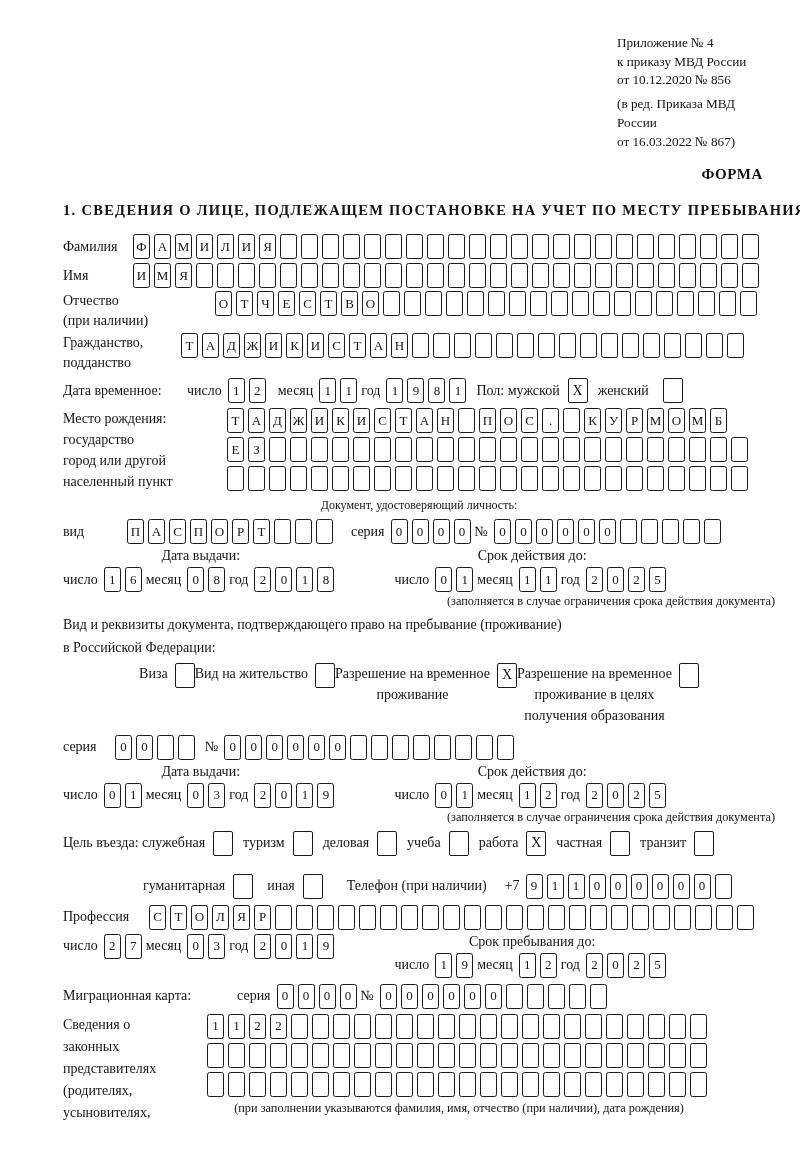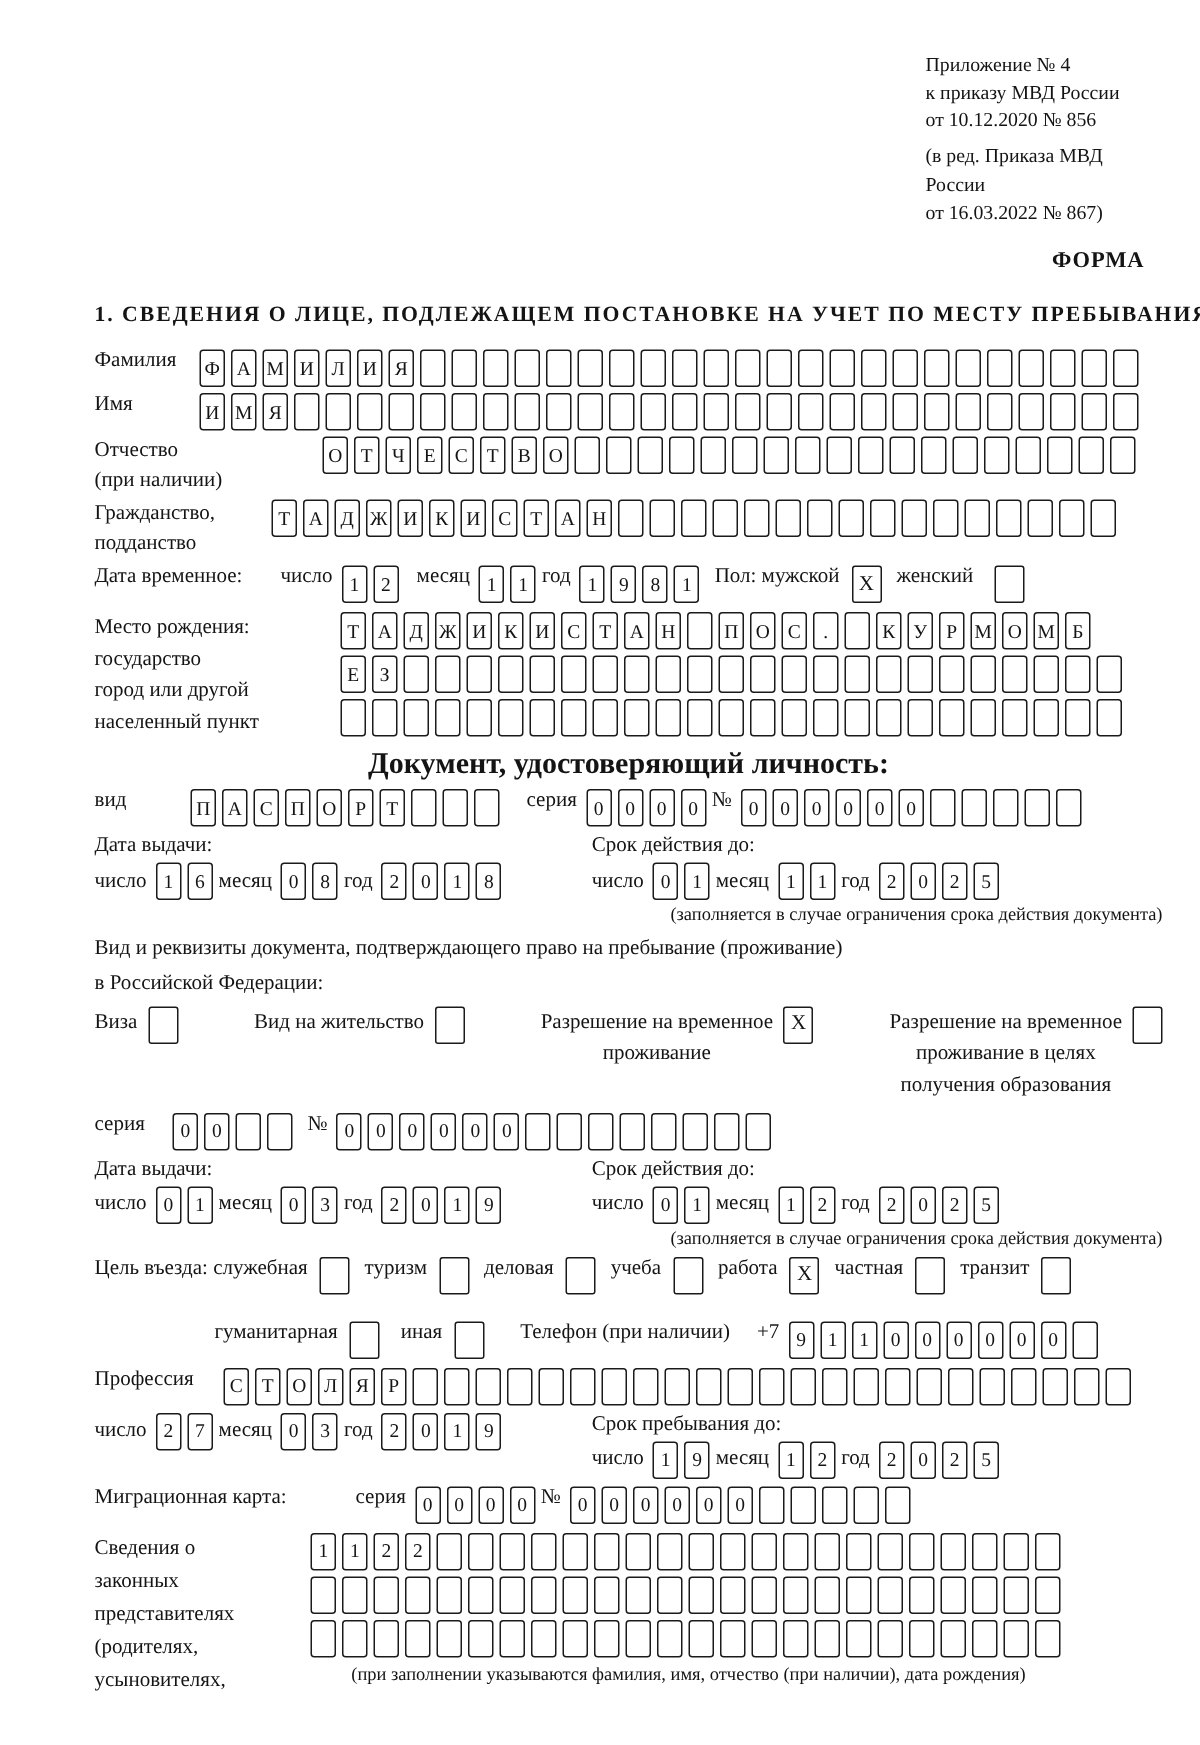--- a/index.html
+++ b/index.html
@@ -14,50 +14,50 @@
   .ref-block { margin-left:554px; font-size:13.2px; line-height:1.42; }
   .ref-sep { margin-top:5px; }
 
   .forma { text-align:right; padding-right:12px; font-weight:700; font-size:15px; letter-spacing:.6px; margin:15px 0 11px; }
 
   .title { text-align:center; font-weight:700; font-size:15.2px; line-height:1.55; letter-spacing:.6px; }
   .blank-line { display:inline-block; width:52px; border-bottom:2px solid #2a2a2a; height:13px; margin-left:8px; }
 
   .section-title { font-weight:700; font-size:14.5px; letter-spacing:1.3px; margin:19px 0 14px; white-space:nowrap; }
 
-  .row { display:flex; align-items:flex-start; margin-bottom:2px; min-height:27px; white-space:nowrap; }
+  .row { display:flex; align-items:center; margin-bottom:2px; min-height:27px; white-space:nowrap; }
   .row.vtop { align-items:flex-start; }
   .lbl { font-size:14px; margin-right:6px; white-space:nowrap; }
   .lbl2 { font-size:14px; line-height:20px; flex-shrink:0; }
   .gap { display:inline-block; height:1px; flex-shrink:0; }
 
   .boxes { display:inline-flex; flex-wrap:nowrap; }
   .bx {
     display:inline-flex; align-items:center; justify-content:center;
     width:17px; height:25px; border:1.5px solid #1a1a1a; border-radius:2.5px;
     margin-right:4px; font-size:13px; background:#fff; flex-shrink:0;
   }
   .cb {
     display:inline-flex; align-items:center; justify-content:center;
     width:20px; height:25px; border:1.5px solid #1a1a1a; border-radius:2px;
     margin:0 10px 0 2px; font-size:14px; flex-shrink:0;
   }
 
-  .row-center { text-align:center; font-weight:700; font-size:20px; margin:3px 0 5px; }
+  .row-center { text-align:center; font-weight:400; font-size:12px; margin:3px 0 5px; }
   .para { font-size:14px; line-height:1.62; margin:4px 0 3px; }
 
-  .permits { display:flex; align-items:flex-start; justify-content:space-between; margin:2px 0 8px; }
+  .permits { display:flex; align-items:flex-start; justify-content:center; margin:2px 0 8px; }
   .permit-item { display:flex; align-items:flex-start; }
   .permit-text { font-size:14px; text-align:center; line-height:1.5; margin-right:7px; }
   .permit-item .cb { margin:0; }
 
   .dates-wrap { margin:3px 0 5px; }
   .dates-row { display:flex; }
   .date-col.right { margin-left:56px; }
-  .date-title { font-size:14px; margin-bottom:3px; }
+  .date-title { text-align:center; font-size:14px; margin-bottom:3px; }
   .date-fields { display:flex; align-items:center; }
   .note { font-size:12.3px; text-align:right; margin-top:2px; }
 
   .group { display:flex; align-items:flex-start; margin-bottom:3px;gap:30px; }
   .group-labels { font-size:14px; line-height:21px; flex-shrink:0; }
   .group-labels div { white-space:nowrap; }
   .group-box-row { display:flex; margin-bottom:4px; }
   .group-note { font-size:12.3px; text-align:center; margin-top:3px; }
   [data-name="legal-representatives"] .group-labels { line-height:22px; }
 </style>

